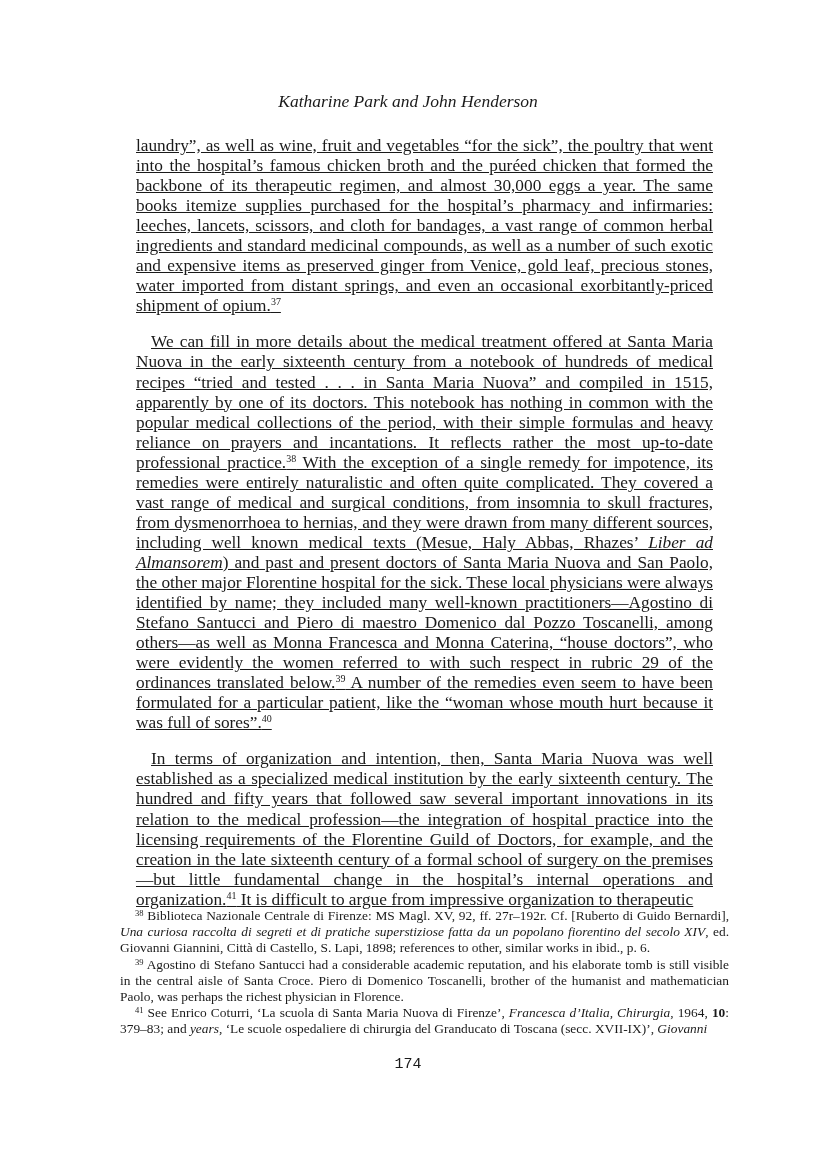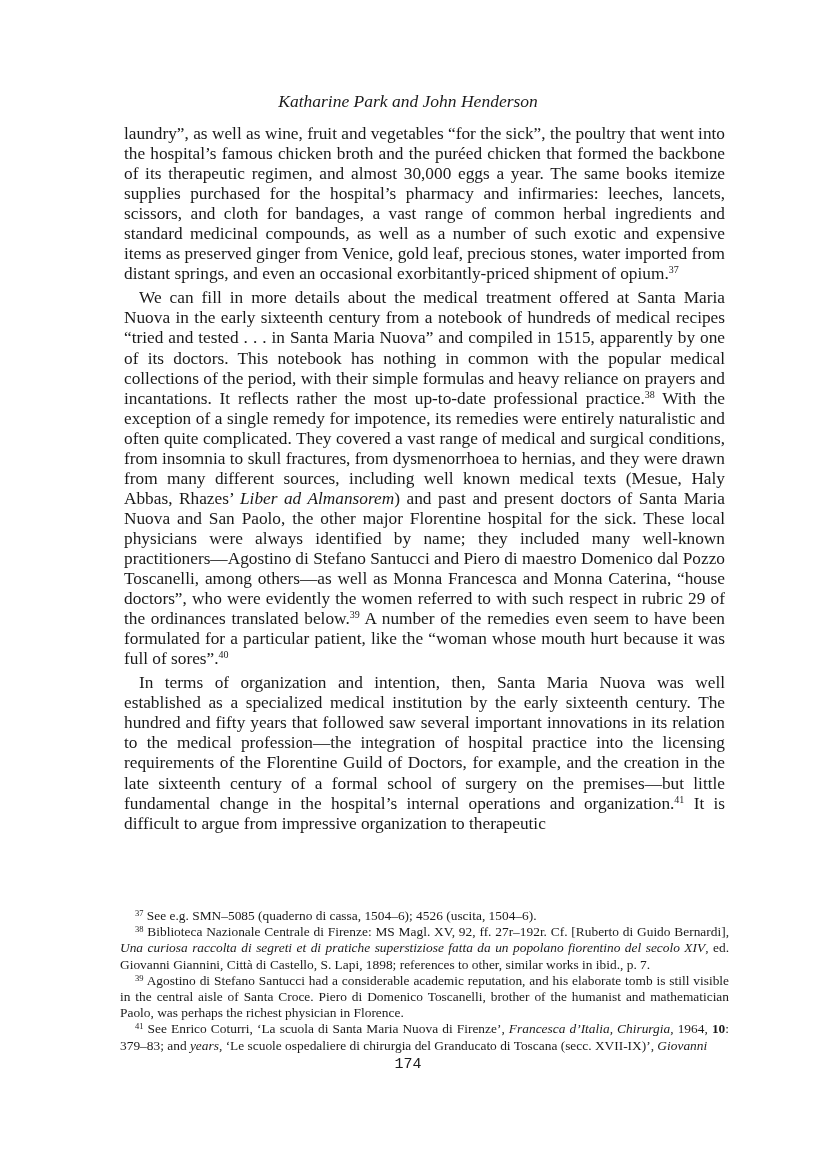--- a/index.html
+++ b/index.html
@@ -6,21 +6,21 @@
   body { width: 816px; height: 1161px; position: relative; overflow: hidden; color: #1a1a1a; }
   .page { position: absolute; left: 0; top: 1px; width: 816px; height: 1161px; }
   .running-head {
     position: absolute; top: 90px; left: 0; width: 816px; text-align: center;
     font-family: "Liberation Serif", serif; font-style: italic; font-size: 17.5px; line-height: 20px;
   }
   .body-text {
     position: absolute; left: 120px; top: 119px; width: 609px;
     font-family: "Liberation Serif", serif; font-size: 17.3px; line-height: 20.05px;
   }
-  .body-text p { margin: 4px; text-align: justify; }
+  .body-text p { margin: 16px; text-align: justify; text-decoration: underline; }
   .body-text p.indent { text-indent: 15px; }
   sup { font-size: 10px; line-height: 0; vertical-align: 6px; }
   .footnotes {
     position: absolute; left: 120px; top: 907px; width: 609px;
     font-family: "Liberation Serif", serif; font-size: 13.4px; line-height: 16.2px;
   }
   .footnotes p { margin: 0; text-align: justify; text-indent: 15px; }
   .footnotes sup { font-size: 8.5px; vertical-align: 4px; }
   .page-number {
     position: absolute; top: 1055px; left: 0; width: 816px; text-align: center;
@@ -35,20 +35,19 @@
 <div class="page">
   <div class="running-head">Katharine Park and John Henderson</div>
 
   <div class="body-text">
     <p><span>laundry”, as well as wine, fruit and vegetables “for the sick”, the poultry that went into the hospital’s famous chicken broth and the puréed chicken that formed the backbone of its therapeutic regimen, and almost 30,000 eggs a year. The same books itemize supplies purchased for the hospital’s pharmacy and infirmaries: leeches, lancets, scissors, and cloth for bandages, a vast range of common herbal ingredients and standard medicinal compounds, as well as a number of such exotic and expensive items as preserved ginger from Venice, gold leaf, precious stones, water imported from distant springs, and even an occasional exorbitantly-priced shipment of opium.</span><sup>37</sup></p>
     <p class="indent"><span>We can fill in more details about the medical treatment offered at Santa Maria Nuova in the early sixteenth century from a notebook of hundreds of medical recipes “tried and tested . . . in Santa Maria Nuova” and compiled in 1515, apparently by one of its doctors. This notebook has nothing in common with the popular medical collections of the period, with their simple formulas and heavy reliance on prayers and incantations. It reflects rather the most up-to-date professional practice.</span><sup>38</sup><span> With the exception of a single remedy for impotence, its remedies were entirely naturalistic and often quite complicated. They covered a vast range of medical and surgical conditions, from insomnia to skull fractures, from dysmenorrhoea to hernias, and they were drawn from many different sources, including well known medical texts (Mesue, Haly Abbas, Rhazes’ </span><i>Liber ad Almansorem</i><span>) and past and present doctors of Santa Maria Nuova and San Paolo, the other major Florentine hospital for the sick. These local physicians were always identified by name; they included many well-known practitioners—Agostino di Stefano Santucci and Piero di maestro Domenico dal Pozzo Toscanelli, among others—as well as Monna Francesca and Monna Caterina, “house doctors”, who were evidently the women referred to with such respect in rubric 29 of the ordinances translated below.</span><sup>39</sup><span> A number of the remedies even seem to have been formulated for a particular patient, like the “woman whose mouth hurt because it was full of sores”.</span><sup>40</sup></p>
     <p class="indent"><span>In terms of organization and intention, then, Santa Maria Nuova was well established as a specialized medical institution by the early sixteenth century. The hundred and fifty years that followed saw several important innovations in its relation to the medical profession—the integration of hospital practice into the licensing requirements of the Florentine Guild of Doctors, for example, and the creation in the late sixteenth century of a formal school of surgery on the premises—but little fundamental change in the hospital’s internal operations and organization.</span><sup>41</sup><span> It is difficult to argue from impressive organization to therapeutic</span></p>
   </div>
 
   <div class="footnotes">
-    <p><sup>37</sup><span> See e.g. SMN–5085 (quaderno di cassa, 1504–6); 4526 (uscita, 1504–6).</span></p>
-    <p><sup>38</sup><span> Biblioteca Nazionale Centrale di Firenze: MS Magl. XV, 92, ff. 27r–192r. Cf. [Ruberto di Guido Bernardi], </span><i>Una curiosa raccolta di segreti et di pratiche superstiziose fatta da un popolano fiorentino del secolo XIV</i><span>, ed. Giovanni Giannini, Città di Castello, S. Lapi, 1898; references to other, similar works in ibid., p. 7.</span></p>
+    <p><sup>38</sup><span> Biblioteca Nazionale Centrale di Firenze: MS Magl. XV, 92, ff. 27r–192r. Cf. [Ruberto di Guido Bernardi], </span><i>Una curiosa raccolta di segreti et di pratiche superstiziose fatta da un popolano fiorentino del secolo XIV</i><span>, ed. Giovanni Giannini, Città di Castello, S. Lapi, 1898; references to other, similar works in ibid., p. 6.</span></p>
     <p><sup>39</sup><span> Agostino di Stefano Santucci had a considerable academic reputation, and his elaborate tomb is still visible in the central aisle of Santa Croce. Piero di Domenico Toscanelli, brother of the humanist and mathematician Paolo, was perhaps the richest physician in Florence.</span></p>
     <p><sup>41</sup><span> See Enrico Coturri, ‘La scuola di Santa Maria Nuova di Firenze’, </span><i>Francesca d’Italia, Chirurgia</i><span>, 1964, </span><b>10</b><span>: 379–83; and </span><i>years</i><span>, ‘Le scuole ospedaliere di chirurgia del Granducato di Toscana (secc. XVII-IX)’, </span><i>Giovanni</i></p>
   </div>
 
   <div class="page-number">174</div>
 </div>
 
 </body></html>

